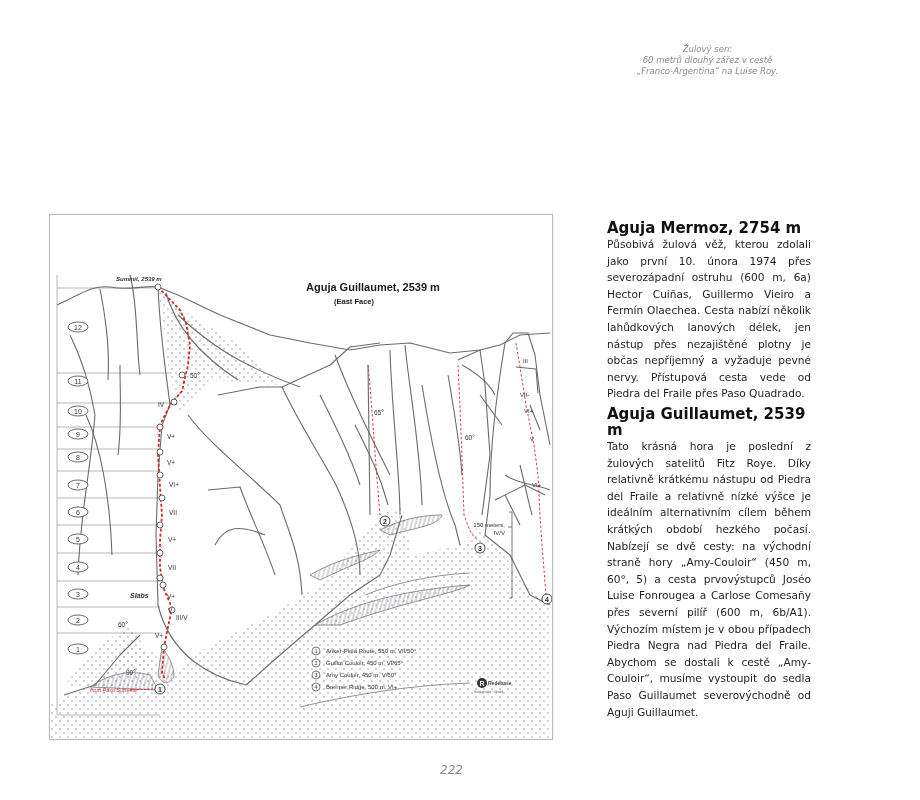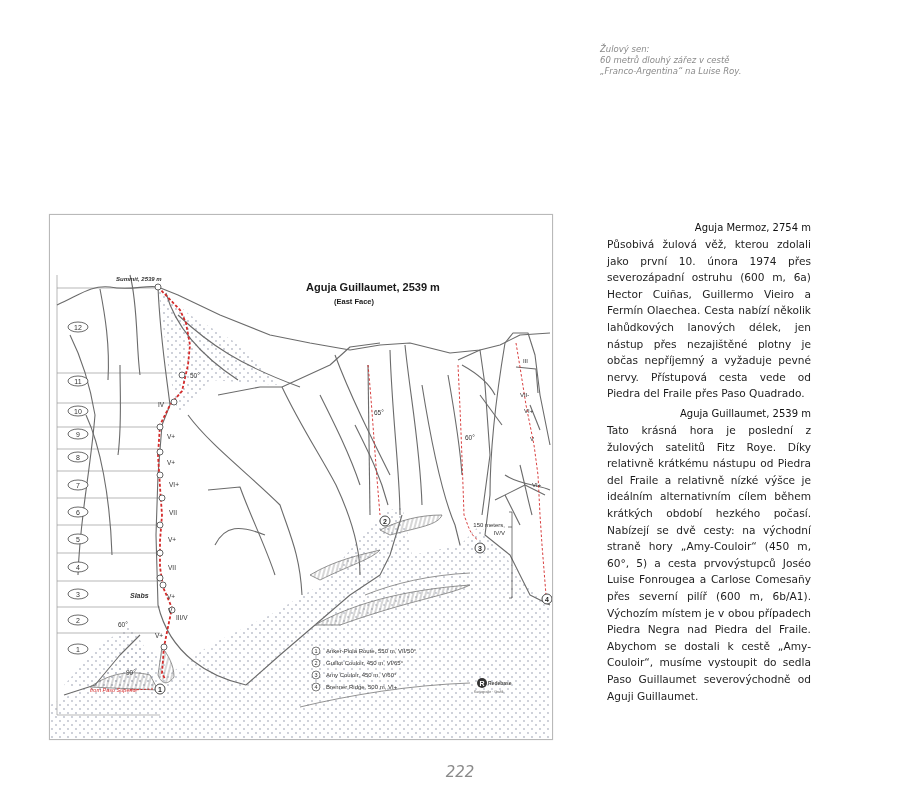--- a/index.html
+++ b/index.html
@@ -1,38 +1,38 @@
 <!DOCTYPE html>
 <html><head>
 <meta charset="utf-8">
 <style>
   html, body { margin: 0; padding: 0; background: #ffffff; }
   body { width: 920px; height: 800px; position: relative; overflow: hidden;
          font-family: "DejaVu Sans", sans-serif; color: #1a1a1a; }
 
   .caption { position: absolute; left: 600px; top: 44px; width: 215px;
-             font-size: 8.5px; line-height: 11px;
+             text-align: center; font-size: 8.5px; line-height: 11px;
              font-style: italic; color: #8a8a8a; }
   .caption div { white-space: nowrap; }
 
   .figure-frame { position: absolute; left: 49px; top: 214px; width: 502px; height: 524px;
                   border: 1px solid #b9b9b9; box-shadow: 0 0 1px #d6d6d6; background: #fff; }
   .topo { position: absolute; left: 0; top: 0; width: 502px; height: 524px; }
   .topo text { font-family: "Liberation Sans", sans-serif; }
 
   .article { position: absolute; left: 607px; width: 204px; font-size: 10.6px;
              line-height: 16.6px; text-align: justify; color: #1e1e1e; }
-  .article h2 { margin: 0; font-size: 10px; font-weight: normal; line-height: 16px;
-                color: #111; text-align: right; }
+  .article h2 { margin: 0; font-size: 15px; font-weight: bold; line-height: 16px;
+                color: #111; text-align: left; }
   .article p { margin: 0; }
   .article-1 { top: 220px; }
   .article-2 { top: 406px; }
 
-  .page-number { position: absolute; left: 440px; top: 763px; width: 40px; text-align: center;
-                 font-size: 15px; font-style: italic; color: #8a8a8a; }
+  .page-number { position: absolute; left: 440px; top: 763px; width: 40px; 
+                 font-size: 12px; font-style: italic; color: #8a8a8a; }
 </style>
 </head>
 <body>
 
 <div class="caption">
   <div>Žulový sen:</div>
   <div>60 metrů dlouhý zářez v cestě</div>
   <div>„Franco-Argentina“ na Luise Roy.</div>
 </div>
 

